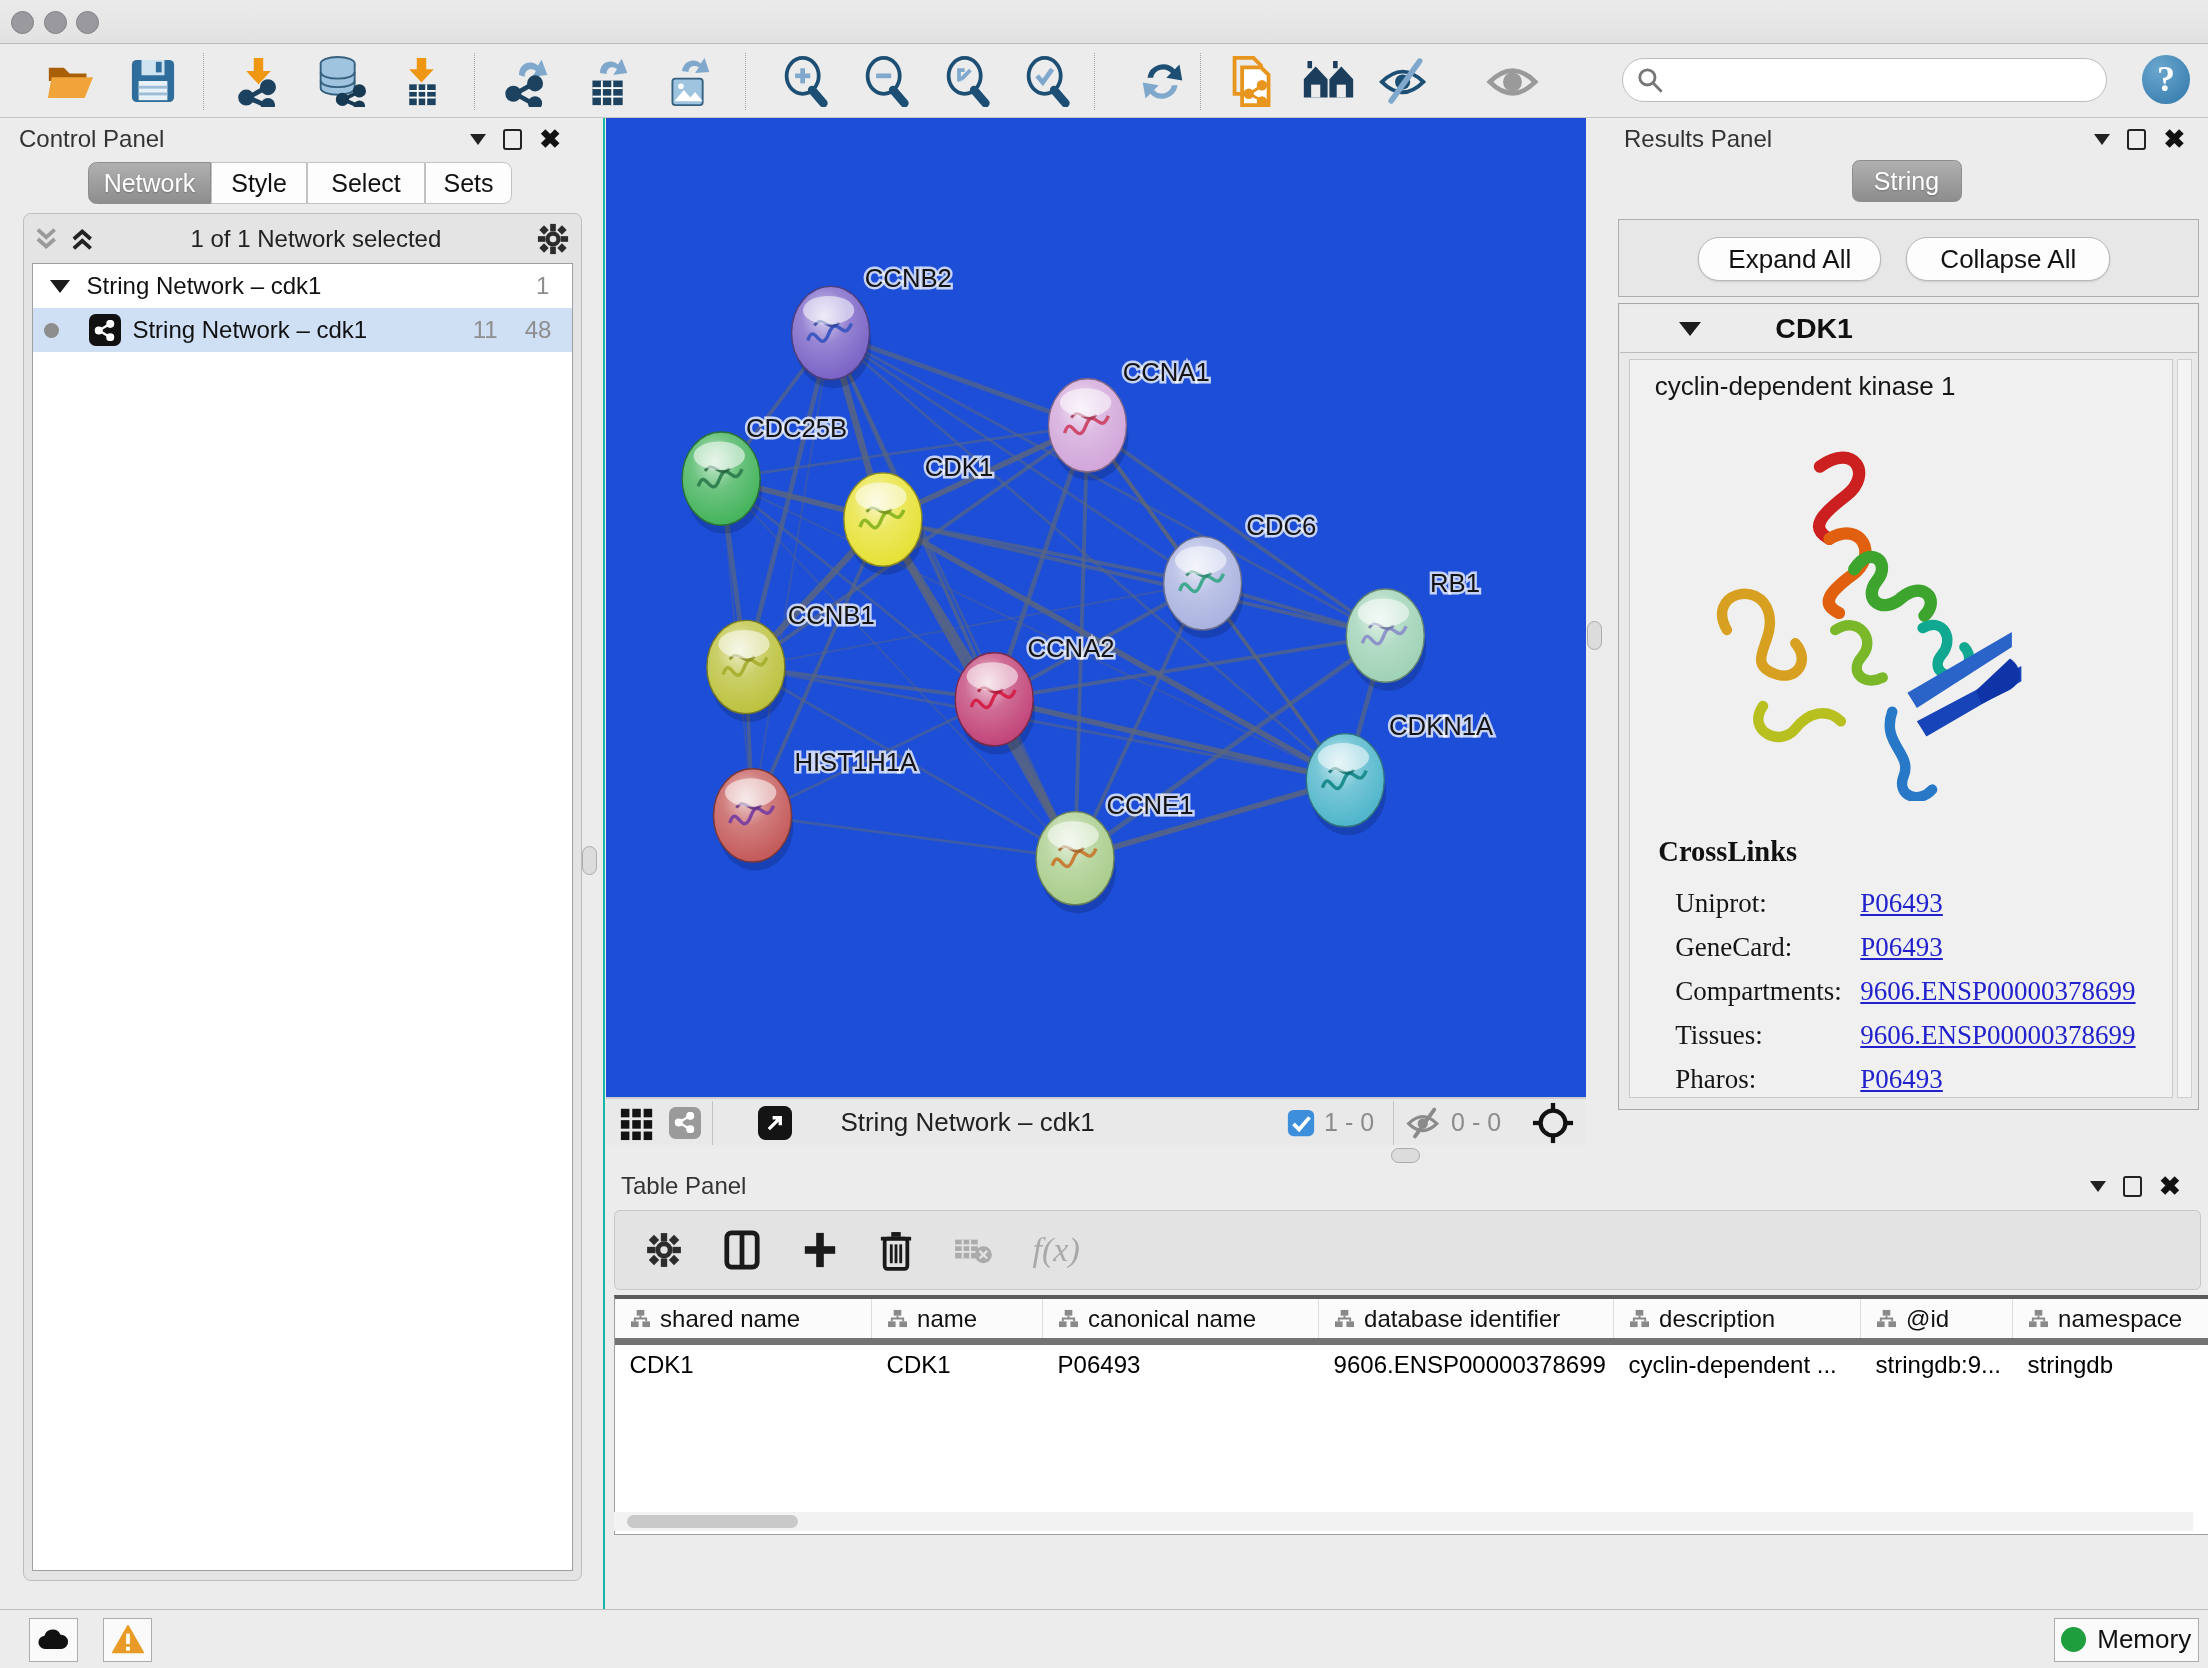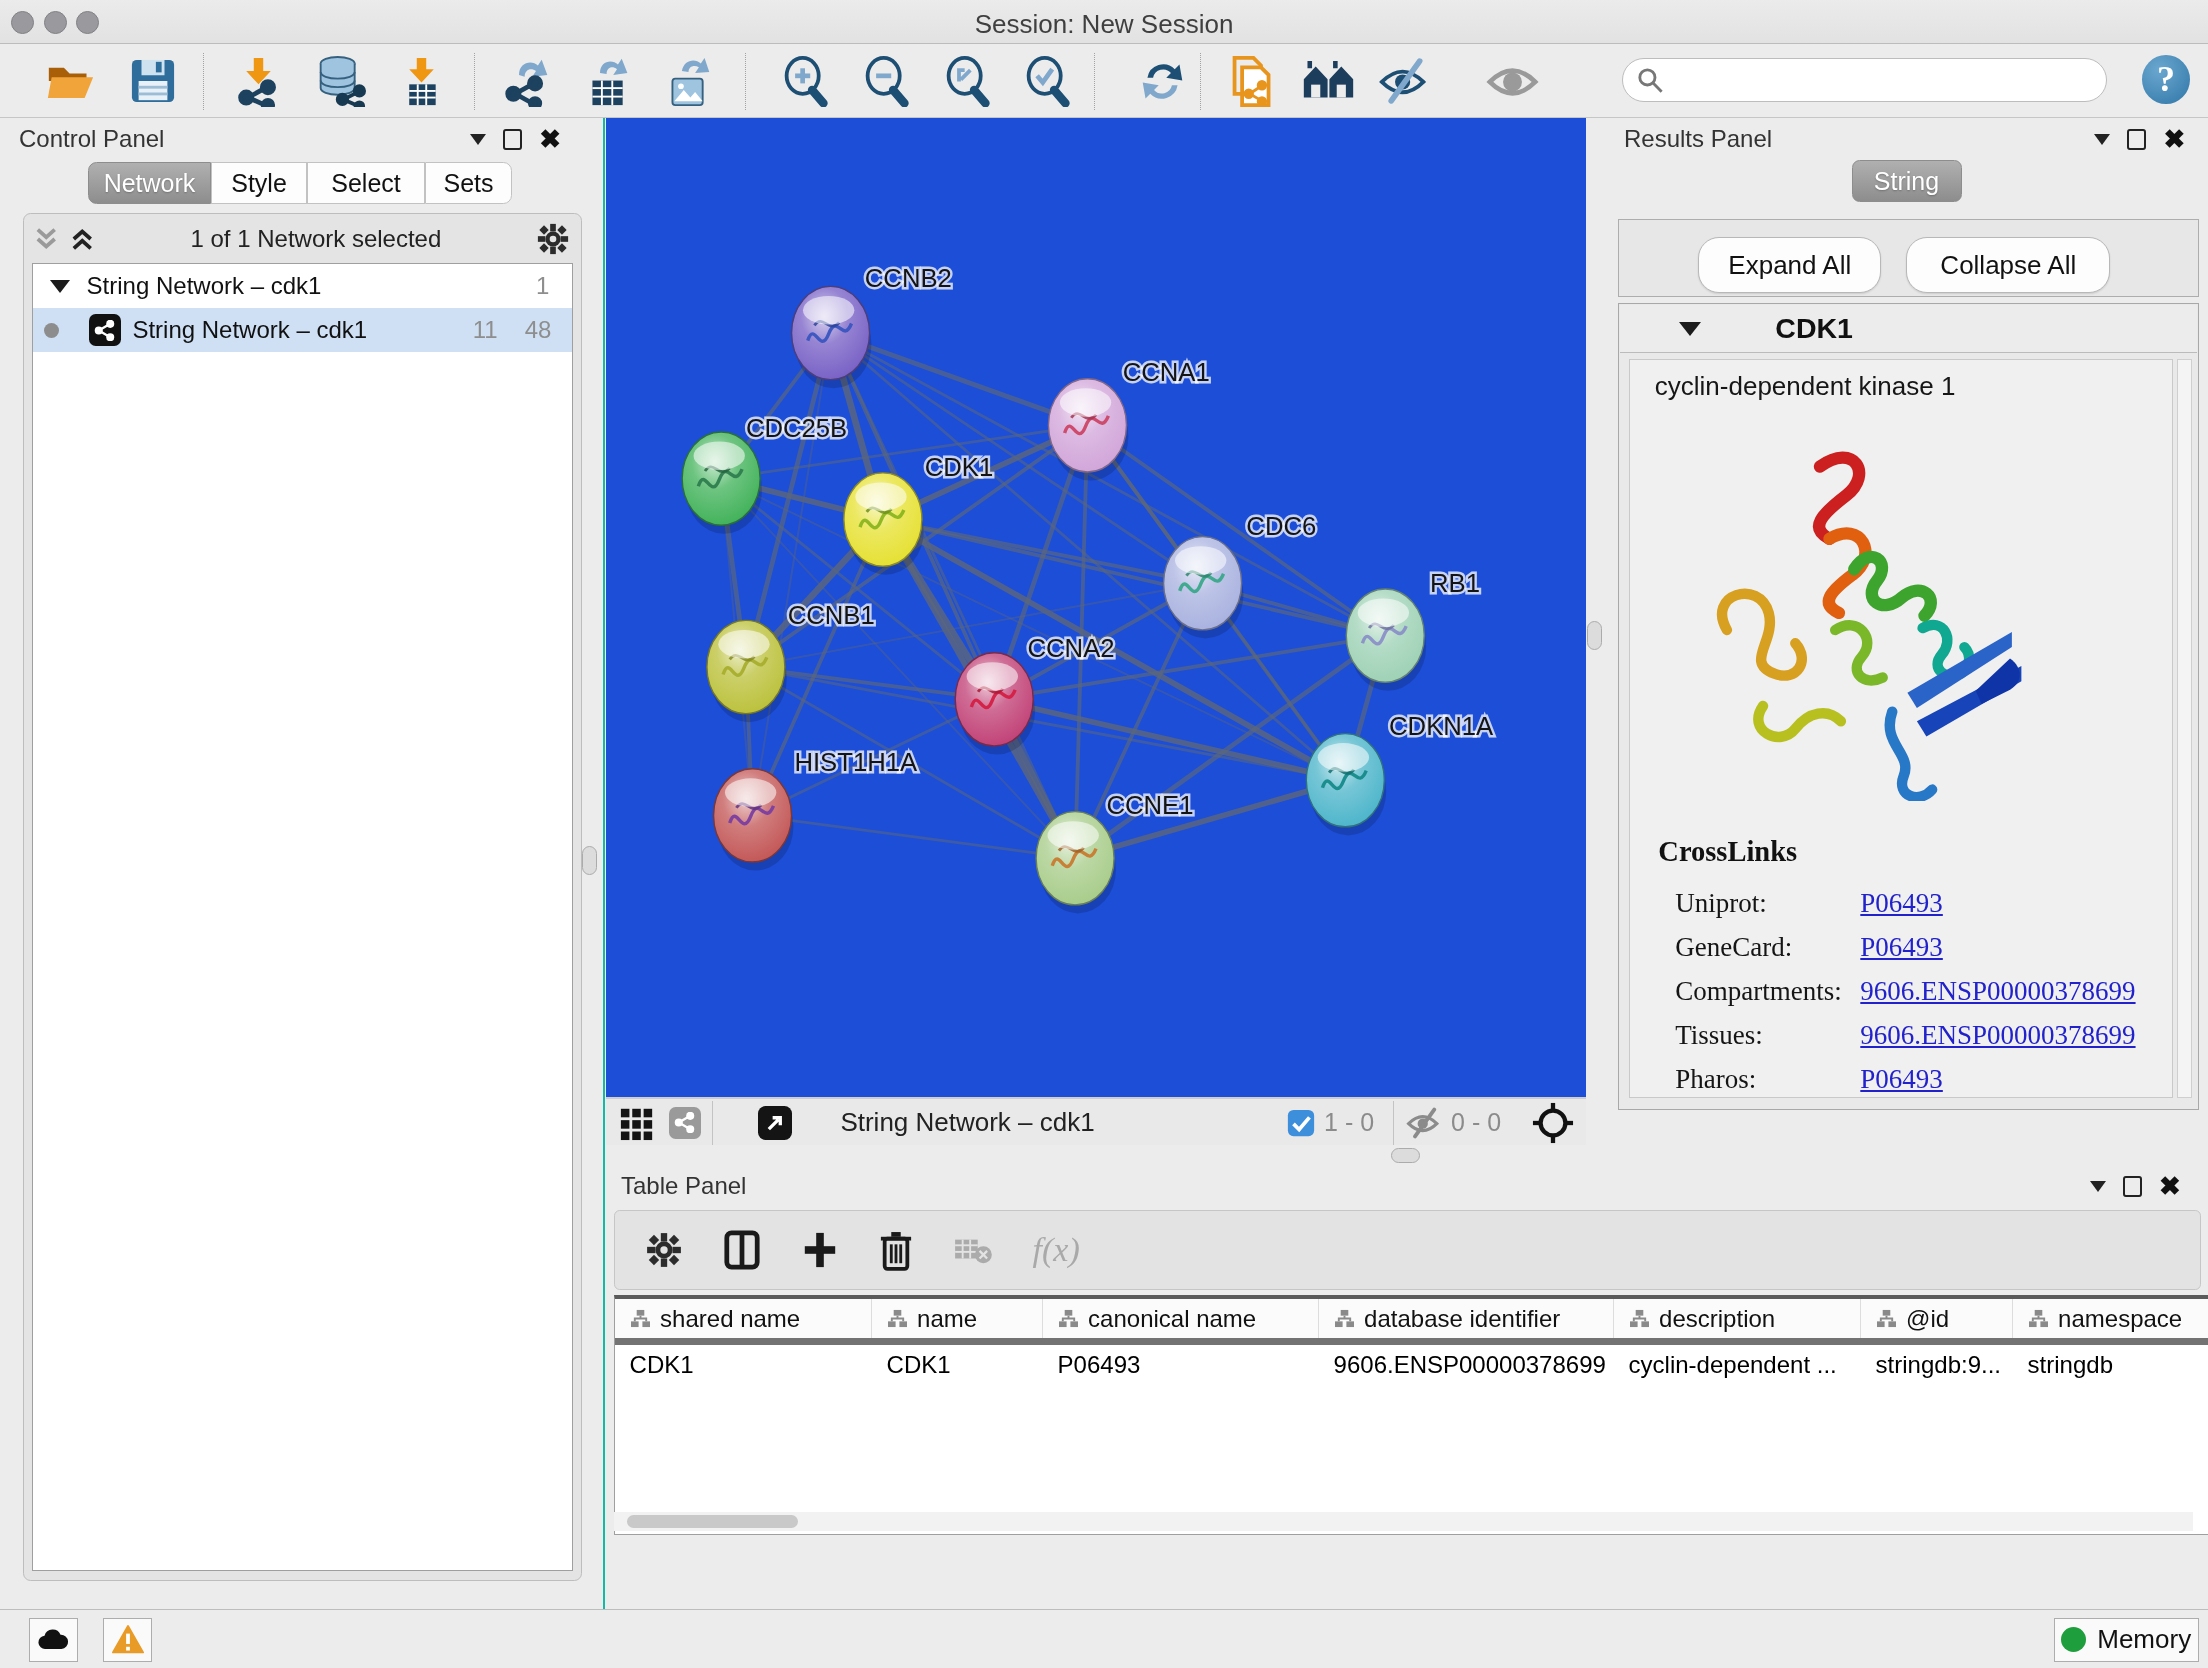--- a/index.html
+++ b/index.html
@@ -53,21 +53,21 @@
   
   #vsplit-right { position:absolute; left:1586px; top:118px; width:19px; height:1027px; background:#ececec; }
   #hsplit { position:absolute; left:606px; top:1145px; width:1603px; height:21px; background:#ececec; }
   .grip { position:absolute; background:#dcdcdc; border:1px solid #ababab; border-radius:7.6px; }
 
   
   #results-panel { position:absolute; left:1605px; top:118px; width:603px; height:1027px; background:#ececec; }
   #rp-header { position:absolute; left:0; top:0; right:0; height:42px; display:flex; align-items:center; padding:0 19px; }
   #rp-tab { position:absolute; left:50%; transform:translateX(-50%); top:42px; width:110px; z-index:3; border-radius:7.6px; }
   #rp-btnbox { position:absolute; left:13.3px; right:9.5px; top:101px; height:78px; background:#e7e7e7; border:1px solid #adadad; }
-  .rp-btn { position:absolute; top:17px; height:56px; background:#fdfdfd; border:1px solid #b8b8b8; border-radius:21px; font-size:26px; display:flex; align-items:center; justify-content:center; color:#111; box-shadow:0 1px 1.9px rgba(0,0,0,.12); }
+  .rp-btn { position:absolute; top:17px; height:44px; background:#fdfdfd; border:1px solid #b8b8b8; border-radius:21px; font-size:26px; display:flex; align-items:center; justify-content:center; color:#111; box-shadow:0 1px 1.9px rgba(0,0,0,.12); }
   #rp-resultbox { position:absolute; left:13.3px; right:9.5px; top:185px; height:807px; background:#e9e9e9; border:1px solid #a8a8a8; }
   #rp-entry-header { position:absolute; left:1px; right:1px; top:1px; height:48px; background:#ececec; border-bottom:1px solid #bbb; display:flex; align-items:center; }
   #rp-entry-name { font-size:28.5px; font-weight:bold; color:#111; margin-left:74px; }
   #rp-content { position:absolute; left:9.5px; right:25px; top:55px; bottom:11.4px; background:#f0f0f0; border:1px solid #c9c9c9; }
   #rp-desc { position:absolute; left:25px; top:11.4px; font-size:26px; color:#161616; }
   #rp-scroll { position:absolute; right:5.7px; top:55px; bottom:11.4px; width:15px; background:#f4f4f4; border:1px solid #cfcfcf; }
   #crosslinks { position:absolute; left:28.5px; top:476px; right:15px; font-family:"Liberation Serif","DejaVu Serif",serif; }
   #crosslinks-title { font-size:28.5px; font-weight:bold; color:#111; margin-bottom:13.3px; }
   .cl-row { display:flex; height:44px; align-items:center; }
   .cl-label { width:202px; font-size:27px; color:#151515; padding-left:17px; }
@@ -96,21 +96,20 @@
   svg { display:block; }
   text { font-family:"Liberation Sans",sans-serif; }
 </style>
 </head>
 <body>
 
 <div id="titlebar">
   <div class="tlight" style="left:11.4px"></div>
   <div class="tlight" style="left:44px"></div>
   <div class="tlight" style="left:76px"></div>
-  <div id="win-title">Session: New Session</div>
 </div>
 
 <div id="toolbar">
   <div class="tbtn" style="left:44px">
     <svg width="49" height="42" viewBox="0 0 52 44">
       <path d="M3 8 h16 l6 6 h18 v8 h-40 z" fill="#a85f07"></path>
       <path d="M6 18 h44 l-9 22 h-39 z" fill="#f0a43a"></path>
     </svg>
   </div>
   <div class="tbtn" style="left:126px">

